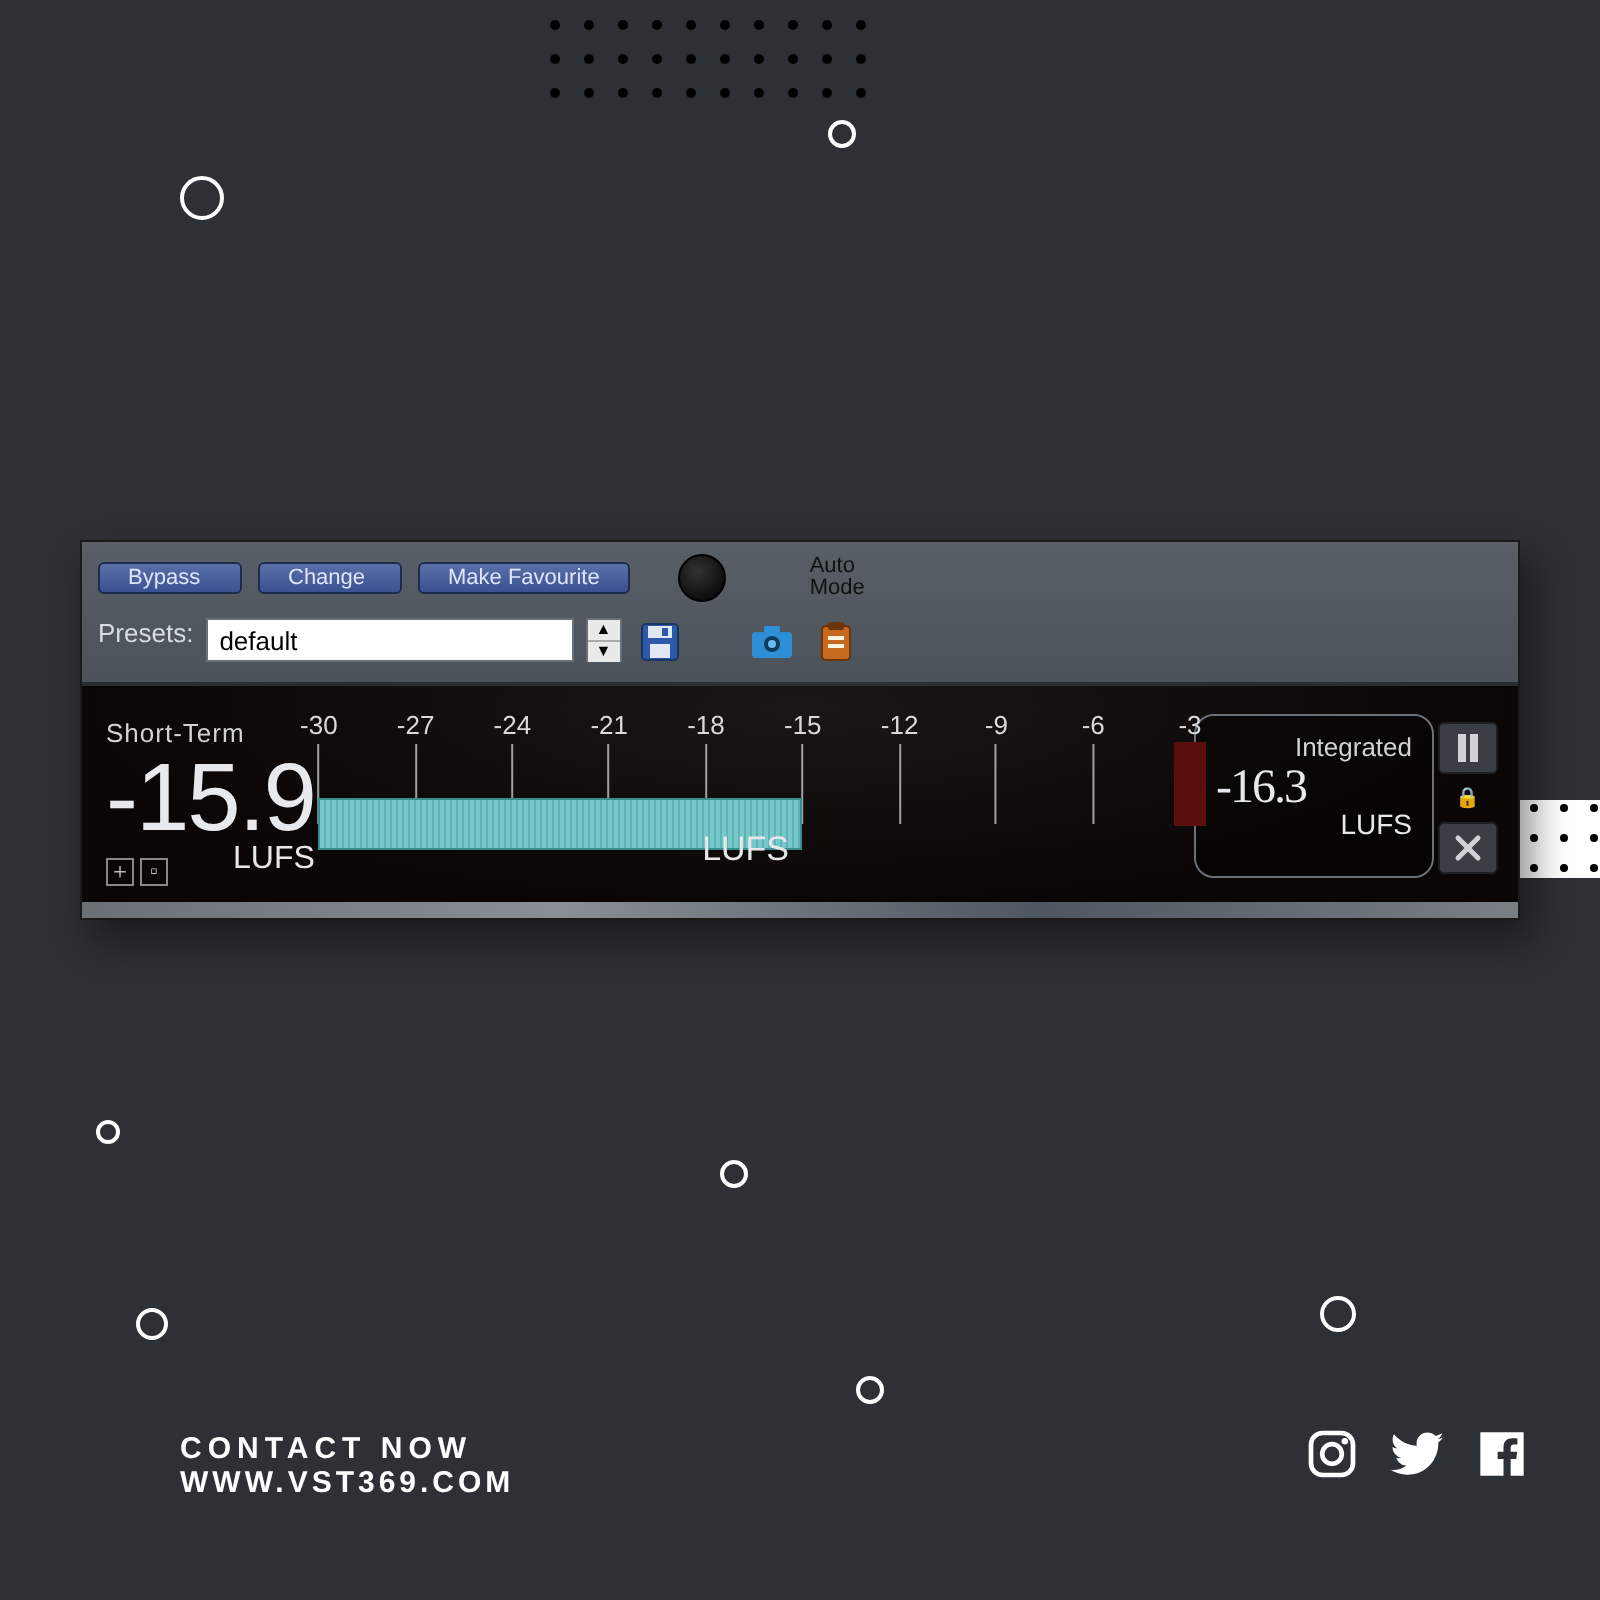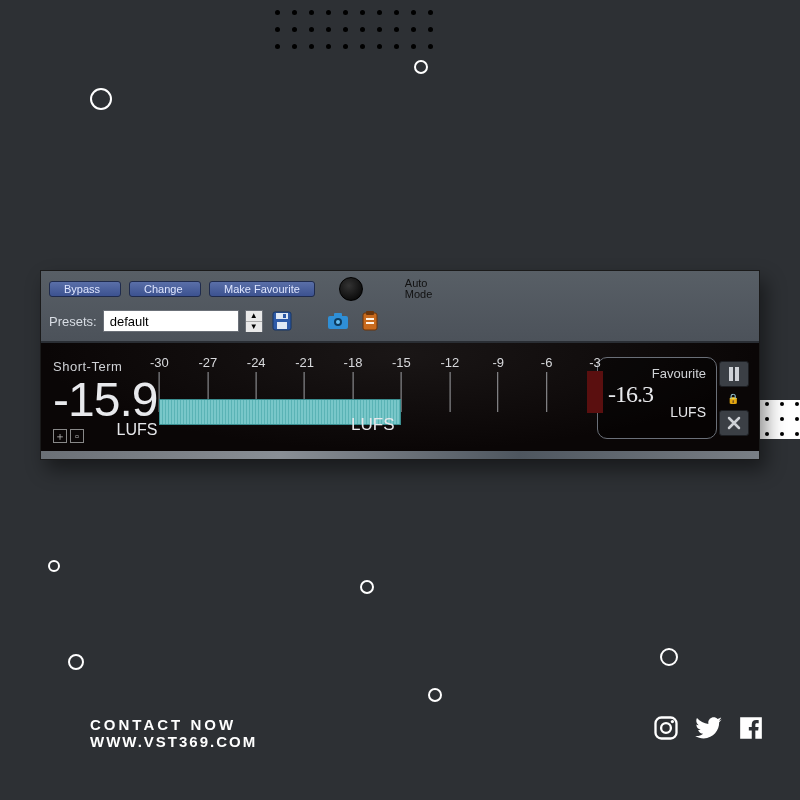--- a/index.html
+++ b/index.html
@@ -55,25 +55,25 @@
     min-width: 72px;
     text-align: left;
   }
   .auto-mode-wrap { display:flex; align-items:center; gap:6px; margin-left:16px;}
   .auto-knob {
     width:24px;height:24px;border-radius:50%;
     background: radial-gradient(circle at 40% 35%, #333 0%, #111 65%, #000 100%);
     border:1px solid #000;
   }
   .auto-label { color:#111; font-size:11px; line-height:11px;margin-left:36px; }
-  .preset-row { display:flex; align-items:center; gap:6px; margin-top:8px; }
+  .preset-row { display:flex; gap:6px; margin-top:8px; }
   .preset-label { color:#d8dde4; font-size:13px; }
   .preset-field {
     background:#fff;
-    width:136px; height:22px;
+    width:184px; height:22px;
     font-size:13px;
     padding:2px 6px;
     border:1px solid #6b7078;
   }
   .preset-stepper {
     width:18px; height:22px;
     display:flex; flex-direction:column;
     border:1px solid #6b7078;
   }
   .preset-stepper div{
@@ -361,21 +361,21 @@
           </div>
         </div>
       <div class="bar-track">
         <div class="bar-fill" id="bar-fill" style="width: 55.5556%;"></div>
       </div>
       <div class="peak-box"></div>
       <div class="lufs-center">LUFS</div>
     </div>
 
     <div class="integrated">
-      <div class="int-label">Favourite</div>
+      <div class="int-label">Integrated</div>
       <div class="int-value">-16.3</div>
       <div class="int-lufs">LUFS</div>
     </div>
 
     <div class="side-controls">
       <div class="sq-btn">
         <svg width="12" height="14" viewBox="0 0 12 14">
             <rect x="1" y="0" width="4" height="14" fill="#cfd2d7"></rect>
             <rect x="7" y="0" width="4" height="14" fill="#cfd2d7"></rect>
           </svg>

